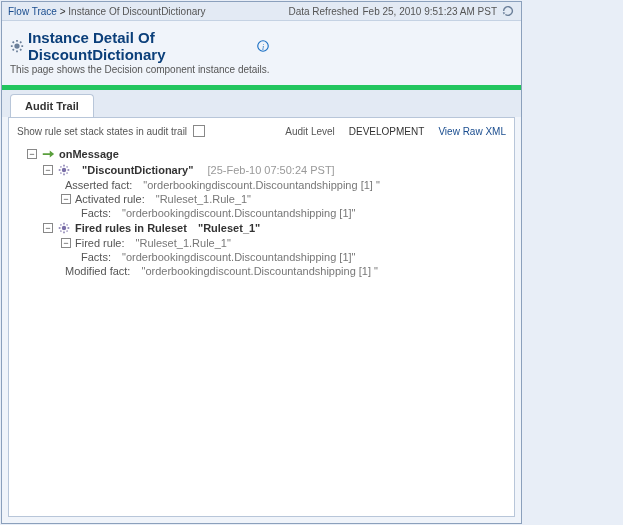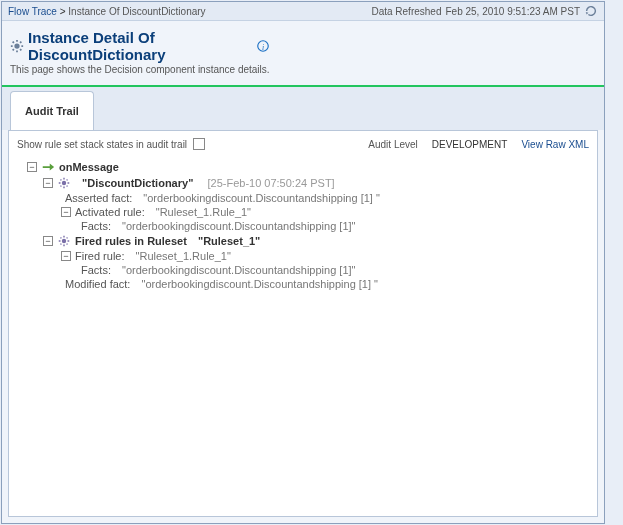--- a/index.html
+++ b/index.html
@@ -7,42 +7,42 @@
     font-family: Tahoma, Arial, sans-serif;
     font-size: 11px;
     background: #e8eef7;
     width: 623px;
     height: 525px;
     overflow: hidden;
     color: #333;
   }
   .outer {
     border: 1px solid #8ba0bc;
-    width: 604px;
+    width: 521px;
     height: 523px;
     margin: 1px;
     background: #f0f4fa;
     display: flex;
     flex-direction: column;
   }
   .topbar {
     display: flex;
     justify-content: space-between;
     align-items: center;
     padding: 2px 6px;
     font-size: 10px;
     background: #e3eaf4;
     border-bottom: 1px solid #c5d2e3;
   }
   .breadcrumb a { color: #1a4d8f; text-decoration: none; }
   .breadcrumb .current { color: #555; }
   .refresh { color: #555; display: flex; align-items: center; gap: 4px; }
   .header {
     padding: 6px 8px 10px 8px;
-    border-bottom: 2px solid #22c55e;
+    border-bottom: 5px solid #22c55e;
   }
   .title-row { display: flex; align-items: center; gap: 4px; }
   .title-row h2 { font-size: 15px; font-weight: bold; color: #0b3f7a; }
   .subtitle { font-size: 10px; color: #555; margin-top: 1px; }
   .header-grid {
     display: flex;
     gap: 10px;
     margin-top: 2px;
   }
   .header-left { flex: 0 0 260px; }
@@ -53,21 +53,21 @@
   .tabbar {
     display: flex;
     align-items: flex-end;
     padding: 4px 8px 0 8px;
     background: #e3eaf4;
   }
   .tab {
     background: #fff;
     border: 1px solid #b8c6d9;
     border-bottom: none;
-    padding: 13px 14px;
+    padding: 5px 14px;
     border-radius: 4px 4px 0 0;
     font-weight: bold;
     font-size: 11px;
     color: #333;
   }
   .content {
     flex: 1;
     background: #fff;
     border: 1px solid #b8c6d9;
     margin: 0 6px 6px 6px;

